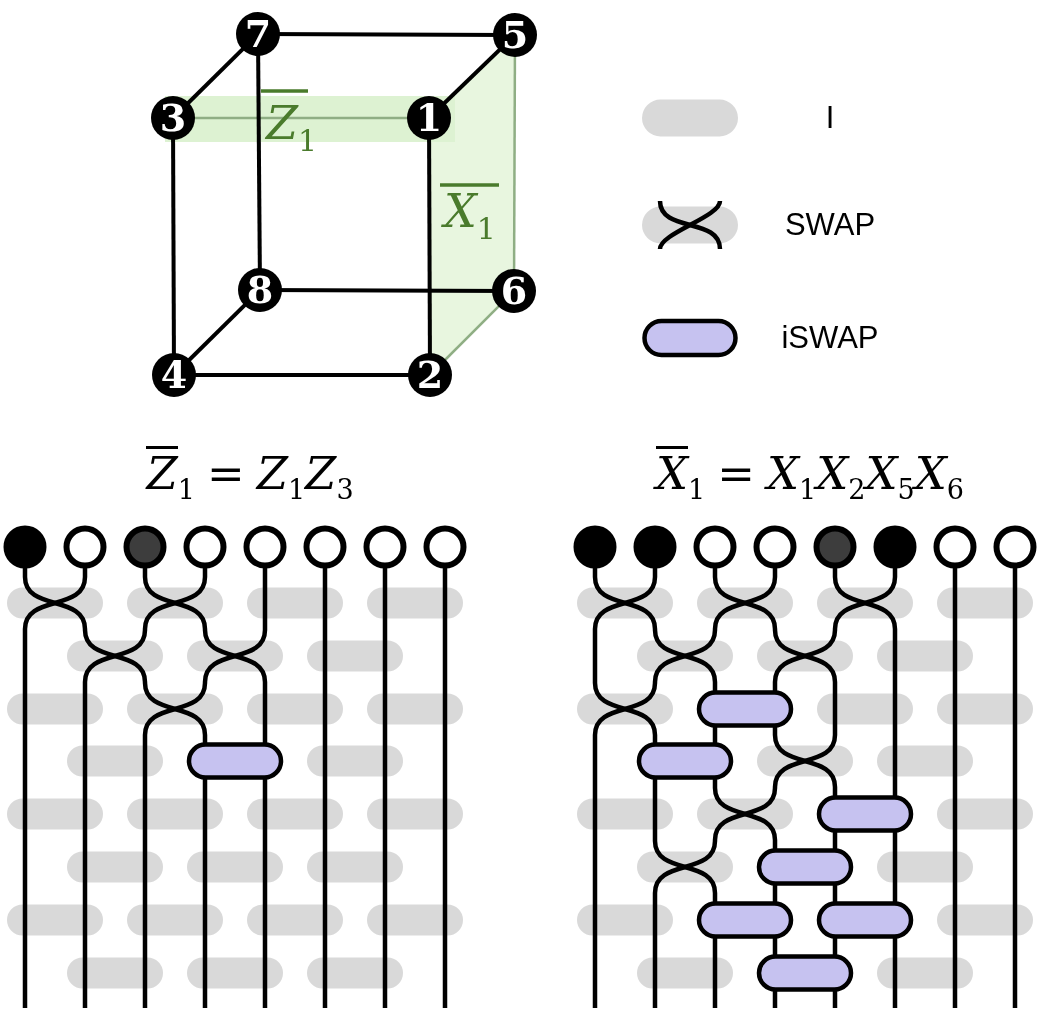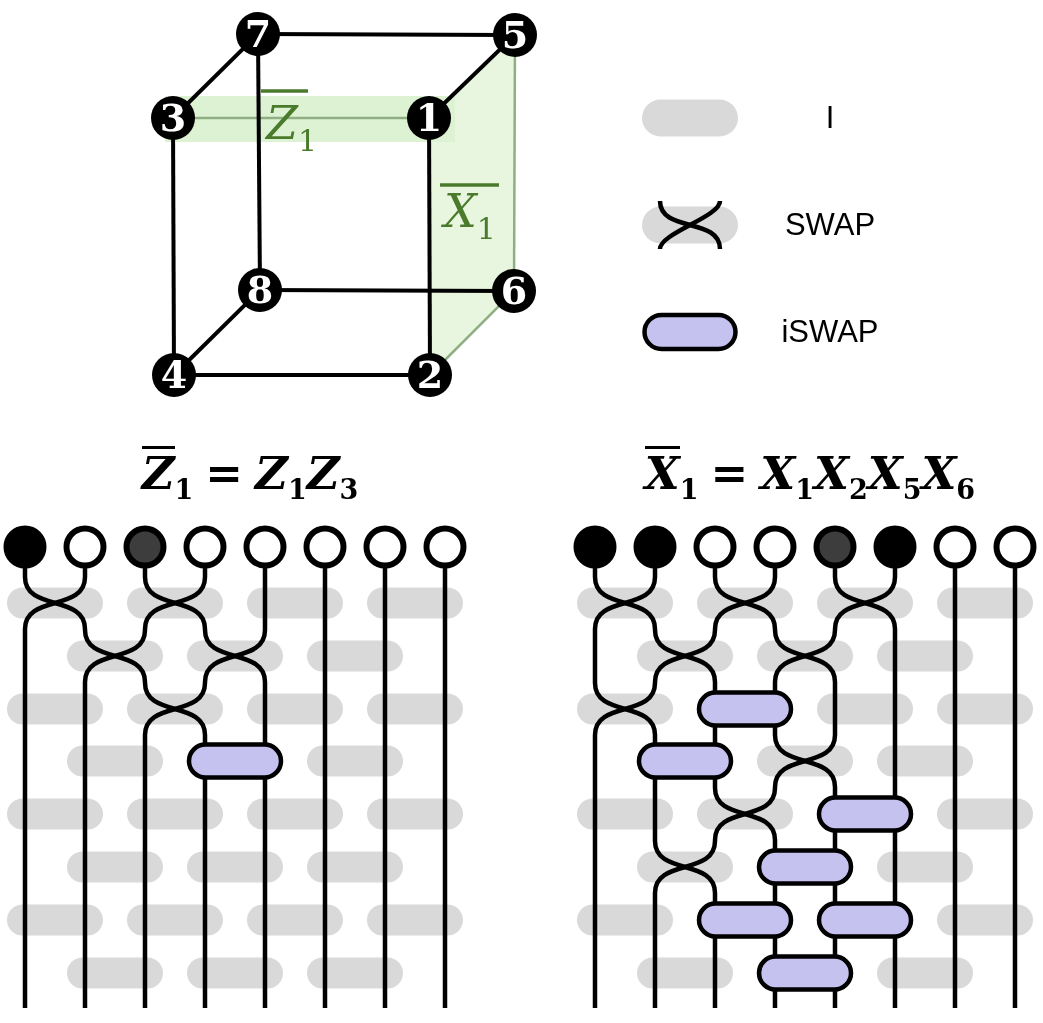--- a/index.html
+++ b/index.html
@@ -5,21 +5,21 @@
   html,body{margin:0;padding:0;background:#fff;}
   #canvas{position:relative;width:1043px;height:1023px;background:#ffffff;overflow:hidden;
           font-family:"Liberation Sans",sans-serif;}
   #cube-svg{position:absolute;left:0;top:0;}
   #legend{position:absolute;left:600px;top:60px;width:440px;height:340px;}
   .legend-row{position:absolute;left:0;height:50px;width:100%;}
   .legend-icon{position:absolute;left:40px;top:0;overflow:visible;}
   .legend-label{position:absolute;left:150px;top:0;width:160px;text-align:center;
                 line-height:50px;font-size:31px;color:#000;}
   .circ-title{position:absolute;top:446px;height:70px;text-align:center;color:#000;
-              font-family:"DejaVu Serif",serif;font-style:italic;font-size:45px;white-space:nowrap;font-weight:bold;}
+              font-family:"DejaVu Serif",serif;font-style:italic;font-size:45px;white-space:nowrap;}
   .circ-title sub{font-size:27px;font-style:normal;}
   .circ-title .eq{font-style:normal;margin:0 12px;}
   .ovl{display:inline-block;border-top:3.5px solid #000;padding-top:2px;line-height:1.02;}
   svg.circ{position:absolute;top:520px;overflow:visible;}
 </style>
 </head>
 <body>
 
 <div id="canvas">
 
@@ -68,21 +68,21 @@
       <span class="legend-label">I</span>
     </div>
     <div class="legend-row" style="top:140px">
       <svg class="legend-icon" width="100" height="50">
           <rect x="2" y="6.5" width="96" height="37" rx="18.5" fill="#d9d9d9"></rect>
           <path d="M 20 1 C 20 33, 80 17, 80 49" fill="none" stroke="#000000" stroke-width="4.5"></path>
           <path d="M 80 1 C 80 17, 20 33, 20 49" fill="none" stroke="#000000" stroke-width="4.5"></path>
         </svg>
       <span class="legend-label">SWAP</span>
     </div>
-    <div class="legend-row" style="top:247px">
+    <div class="legend-row" style="top:253px">
       <svg class="legend-icon" width="100" height="50">
           <rect x="4.5" y="8" width="91" height="34" rx="17" fill="#c6c2f0" stroke="#000000" stroke-width="4.5"></rect>
         </svg>
       <span class="legend-label">iSWAP</span>
     </div>
   </div>
 
   <div class="circ-title" id="title-0" style="left:0;width:500px"><span class="ovl">Z</span><sub>1</sub><span class="eq">=</span>Z<sub>1</sub>Z<sub>3</sub></div>
   <div class="circ-title" id="title-1" style="left:570px;width:480px"><span class="ovl">X</span><sub>1</sub><span class="eq">=</span>X<sub>1</sub>X<sub>2</sub>X<sub>5</sub>X<sub>6</sub></div>
 

